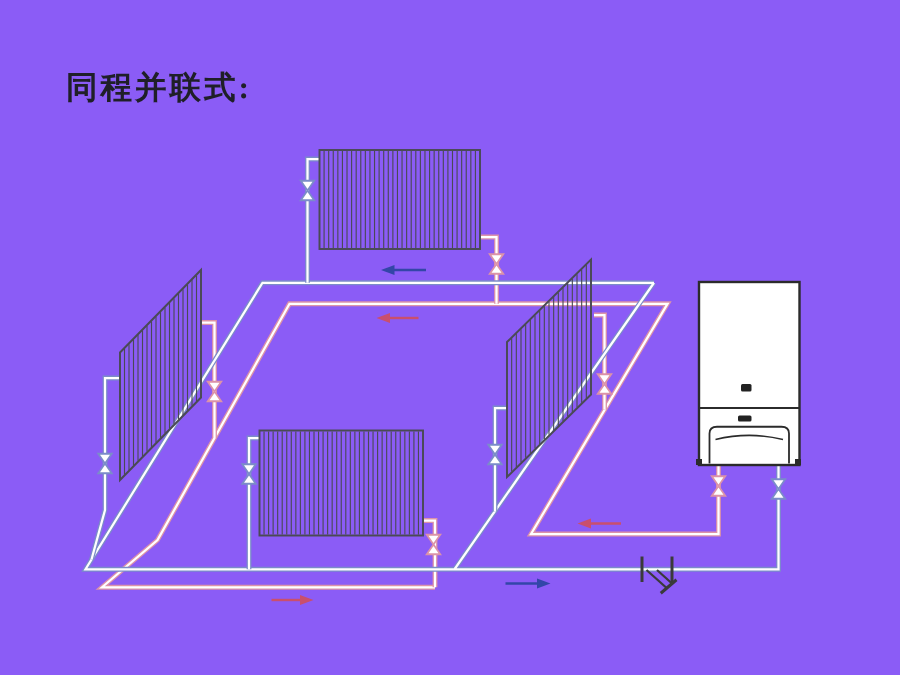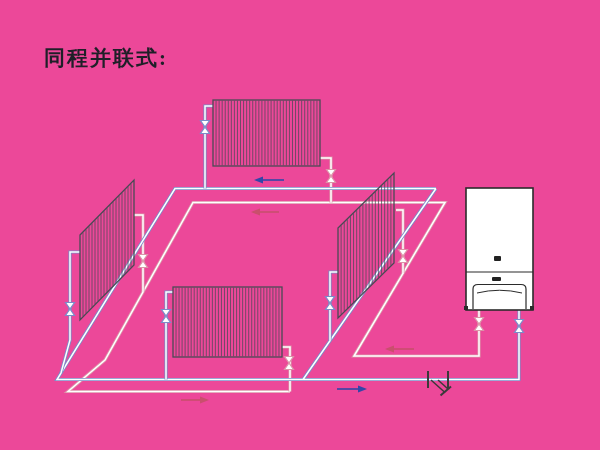--- a/index.html
+++ b/index.html
@@ -1,16 +1,16 @@
 <!DOCTYPE html>
 <html><head>
 <meta charset="utf-8">
 <style>
   html,body{margin:0;padding:0;background:#ffffff;}
-  #stage{position:relative;width:600px;height:450px;background:#ec4899;overflow:hidden;
+  #stage{position:relative;width:600px;height:450px;background:#8b5cf6;overflow:hidden;
          font-family:"Liberation Serif","DejaVu Serif",serif;}
   #page-title{position:absolute;left:44px;top:44px;font-size:21px;font-weight:700;
               color:#1f1f28;letter-spacing:2px;white-space:nowrap;}
   #diagram-svg{position:absolute;left:0;top:0;}
 </style>
 </head>
 <body>
 
 <div id="stage">
   <div id="page-title">同程并联式:</div>

